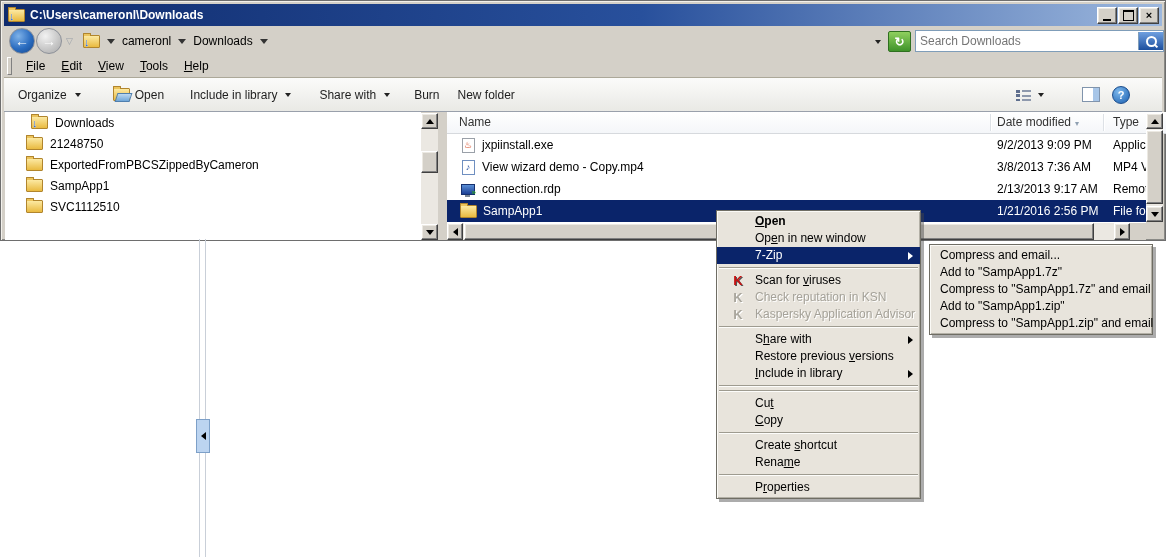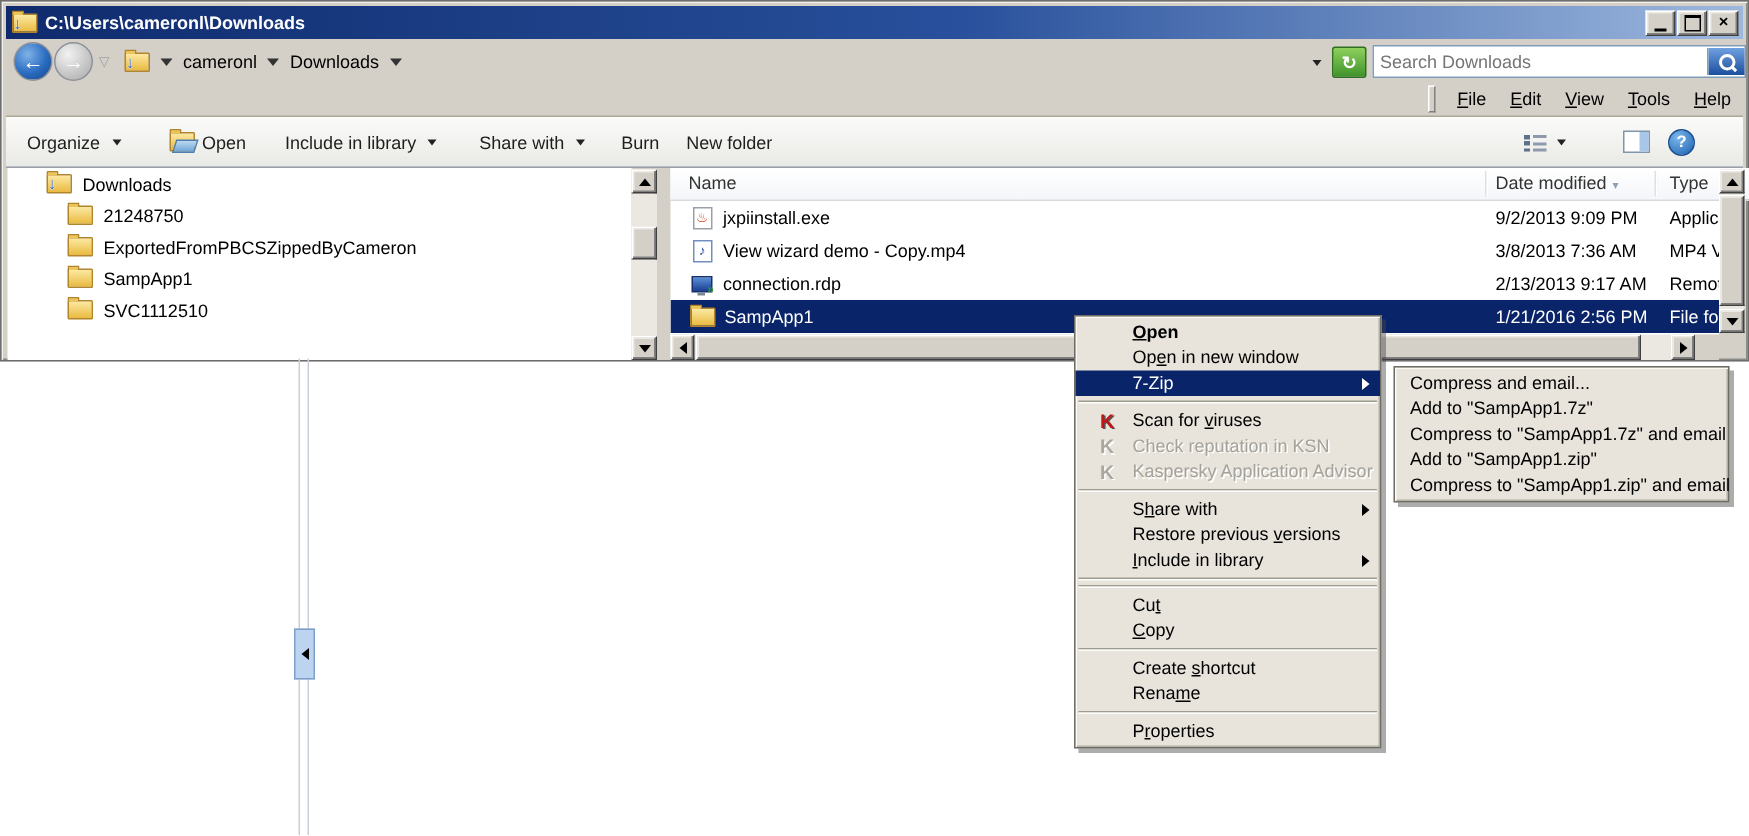--- a/index.html
+++ b/index.html
@@ -37,21 +37,21 @@
           display:flex;align-items:center;justify-content:center;}
   .maglass{width:7px;height:7px;border:2px solid #fff;border-radius:50%;position:relative;}
   .maglass:after{content:"";position:absolute;width:4px;height:2px;background:#fff;
                  transform:rotate(45deg);left:6px;top:7px;}
   .refreshbtn{position:absolute;left:884px;top:4px;width:21px;height:19px;
               background:linear-gradient(#8fd05e,#3f932a);border:1px solid #2f7020;border-radius:2px;
               color:#fff;font-weight:bold;font-size:12px;display:flex;align-items:center;justify-content:center;}
 
   
   .menubar{left:3px;top:54px;width:1158px;height:22px;background:#d4d0c8;display:flex;align-items:center;
-           border-bottom:1px solid #aca899;justify-content:flex-end;}
+           border-bottom:1px solid #aca899;}
   .gripper{width:3px;height:16px;border:1px solid;border-color:#fff #808080 #808080 #fff;margin:0 6px 0 3px;}
   .menuitem{padding:3px 8px;}
   .menubar u,.mi u,.crumbs u{text-decoration:underline;}
   .toolbar{left:3px;top:77px;width:1158px;height:33px;
            background:linear-gradient(#fbfbfa,#ececе8 80%,#e6e6e2);
            background:linear-gradient(#fbfbfa,#e9e9e5);
            border-bottom:1px solid #99a0ab;display:flex;align-items:center;color:#1e1e1e;}
   .tbtn{display:flex;align-items:center;gap:5px;padding:4px 9px;}
   .caret{width:0;height:0;border-left:3px solid transparent;border-right:3px solid transparent;
          border-top:4px solid #222;display:inline-block;margin-left:3px;}
@@ -70,21 +70,21 @@
   
   .ficon{width:16px;height:15px;display:flex;align-items:center;justify-content:center;flex:0 0 auto;}
   .page{width:11px;height:13px;background:#fff;border:1px solid #9aa0a8;display:flex;align-items:center;justify-content:center;
         font-size:9px;line-height:1;}
   .monitor{width:12px;height:9px;background:linear-gradient(#5a8fd6,#1c3f94);border:1px solid #16306e;position:relative;}
   .monitor:after{content:"";position:absolute;left:3px;bottom:-3px;width:5px;height:2px;background:#7b8794;}
   .mgreen{position:absolute;right:-2px;bottom:-3px;color:#2e9e2e;font-size:8px;font-weight:bold;line-height:1;}
 
   
   .treepane{left:4px;top:111px;width:416px;height:128px;background:#fff;overflow:hidden;}
-  .trow{height:21px;display:flex;align-items:center;gap:7px;padding-left:40px;white-space:nowrap;}
+  .trow{height:21px;display:flex;align-items:center;gap:7px;padding-left:21px;white-space:nowrap;}
   .trow.root{padding-left:26px;}
   .splitter{left:437px;top:111px;width:9px;height:128px;background:#d4d0c8;}
   .listpane{left:446px;top:111px;width:699px;height:128px;background:#fff;overflow:hidden;}
 
   .hdr{left:446px;top:111px;width:776px;height:21px;background:linear-gradient(#ffffff,#f4f6f9);
        border-bottom:1px solid #d6d9dd;color:#333;}
   .hdr .hsep{position:absolute;top:2px;width:1px;height:17px;background:#dde1e6;border-right:1px solid #fff;}
   .hdr .htxt{position:absolute;top:3px;}
   .sortglyph{color:#8fa0b2;font-size:8px;margin-left:4px;}
 

